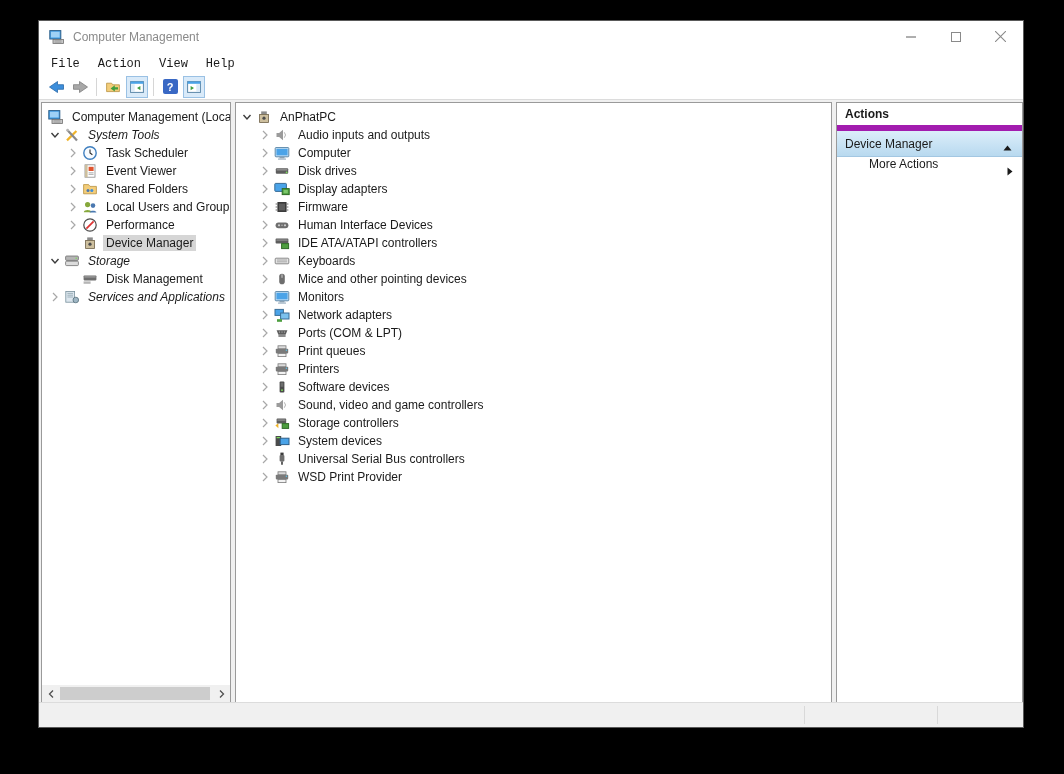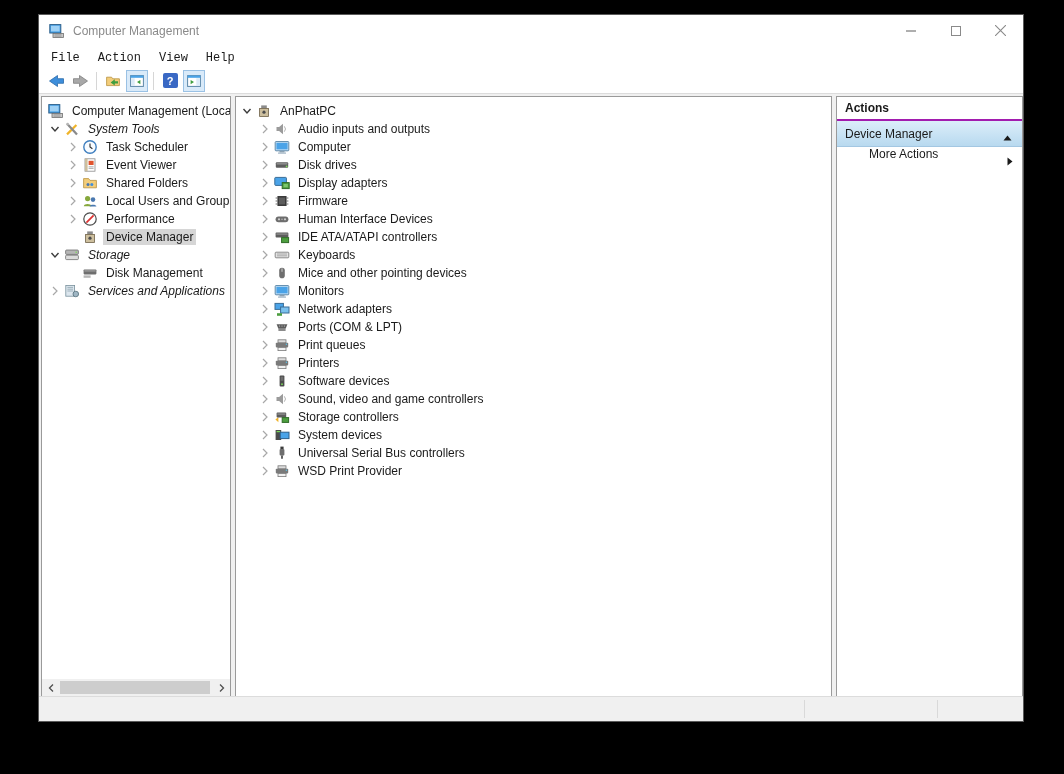--- a/index.html
+++ b/index.html
@@ -1,18 +1,18 @@
 <!DOCTYPE html>
 <html><head>
 <meta charset="utf-8">
 <style>
   html,body{margin:0;padding:0;background:#000;}
   .stage{position:relative;width:1064px;height:774px;background:#000;overflow:hidden;
          font-family:"Liberation Sans",sans-serif;}
-  .window{position:absolute;left:38px;top:14px;width:986px;height:708px;background:#fff;
+  .window{position:absolute;left:38px;top:20px;width:986px;height:708px;background:#fff;
           border:1px solid #5a5a5a;box-sizing:border-box;}
   
   .titlebar{position:absolute;left:0;top:0;right:0;height:32px;background:#fff;display:flex;align-items:center;}
   .title-icon{margin-left:10px;width:16px;height:16px;flex:none;}
   .title-text{margin-left:8px;font-size:12px;color:#8a8a8a;}
   .controls{position:absolute;right:0;top:0;height:31px;display:flex;}
   .ctrl{width:45px;height:31px;display:flex;align-items:center;justify-content:center;}
   
   .menubar{position:absolute;left:0;top:32px;right:0;height:21px;display:flex;align-items:center;
            padding-left:3px;font-size:12px;color:#1a1a1a;}
@@ -42,21 +42,21 @@
   .lbl.sel{background:#d6d6d6;}
   .d0{padding-left:4px;}.d1{padding-left:6px;font-style:italic;}.d2{padding-left:24px;}
   .m0{padding-left:4px;}.m1{padding-left:22px;}
   
   .hscroll{position:absolute;left:0;bottom:0;width:100%;height:17px;background:#f0f0f0;}
   .harrow{position:absolute;top:0;width:17px;height:17px;display:flex;align-items:center;justify-content:center;}
   .harrow.l{left:0;}.harrow.r{right:0;}
   .hthumb{position:absolute;left:18px;top:2px;width:150px;height:13px;background:#cdcdcd;}
   
   .actions-header{height:22px;display:flex;align-items:center;padding-left:8px;font-weight:bold;
-                  font-size:12px;color:#1a1a1a;border-bottom:2px solid #a21caf;}
+                  font-size:12px;color:#1a1a1a;border-bottom:6px solid #a21caf;}
   .actions-section{height:25px;display:flex;align-items:center;padding:0 8px;font-size:12px;color:#1a1a1a;
                    background:linear-gradient(#dceefa,#b8d9ef);border-bottom:1px solid #a3c7e2;position:relative;}
   .section-caret{position:absolute;right:10px;top:9px;}
   .actions-more{height:27px;display:flex;align-items:flex-start;padding-left:32px;font-size:12px;color:#1a1a1a;position:relative;}
   .more-caret{position:absolute;right:9px;top:8px;}
   
   .statusbar{position:absolute;left:0;bottom:0;right:0;height:25px;background:#f0f0f0;
              border-top:1px solid #dcdcdc;box-sizing:border-box;}
   .ssep{position:absolute;top:3px;bottom:3px;width:1px;background:#d9d9d9;}
 </style>

